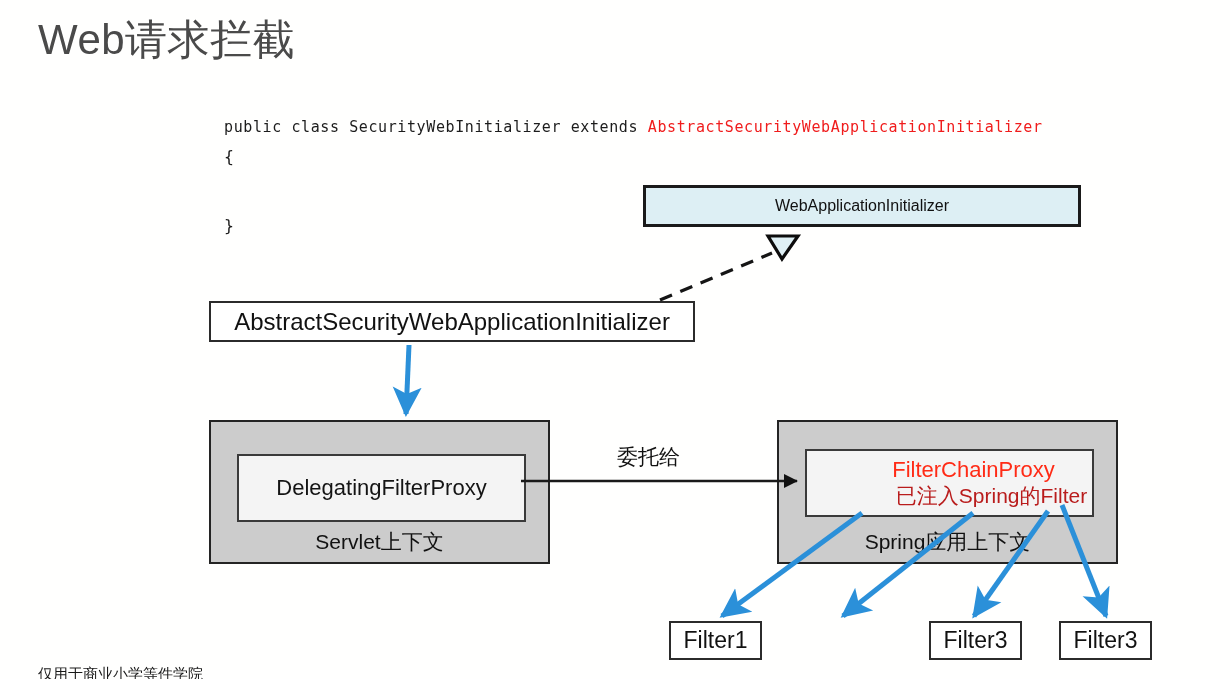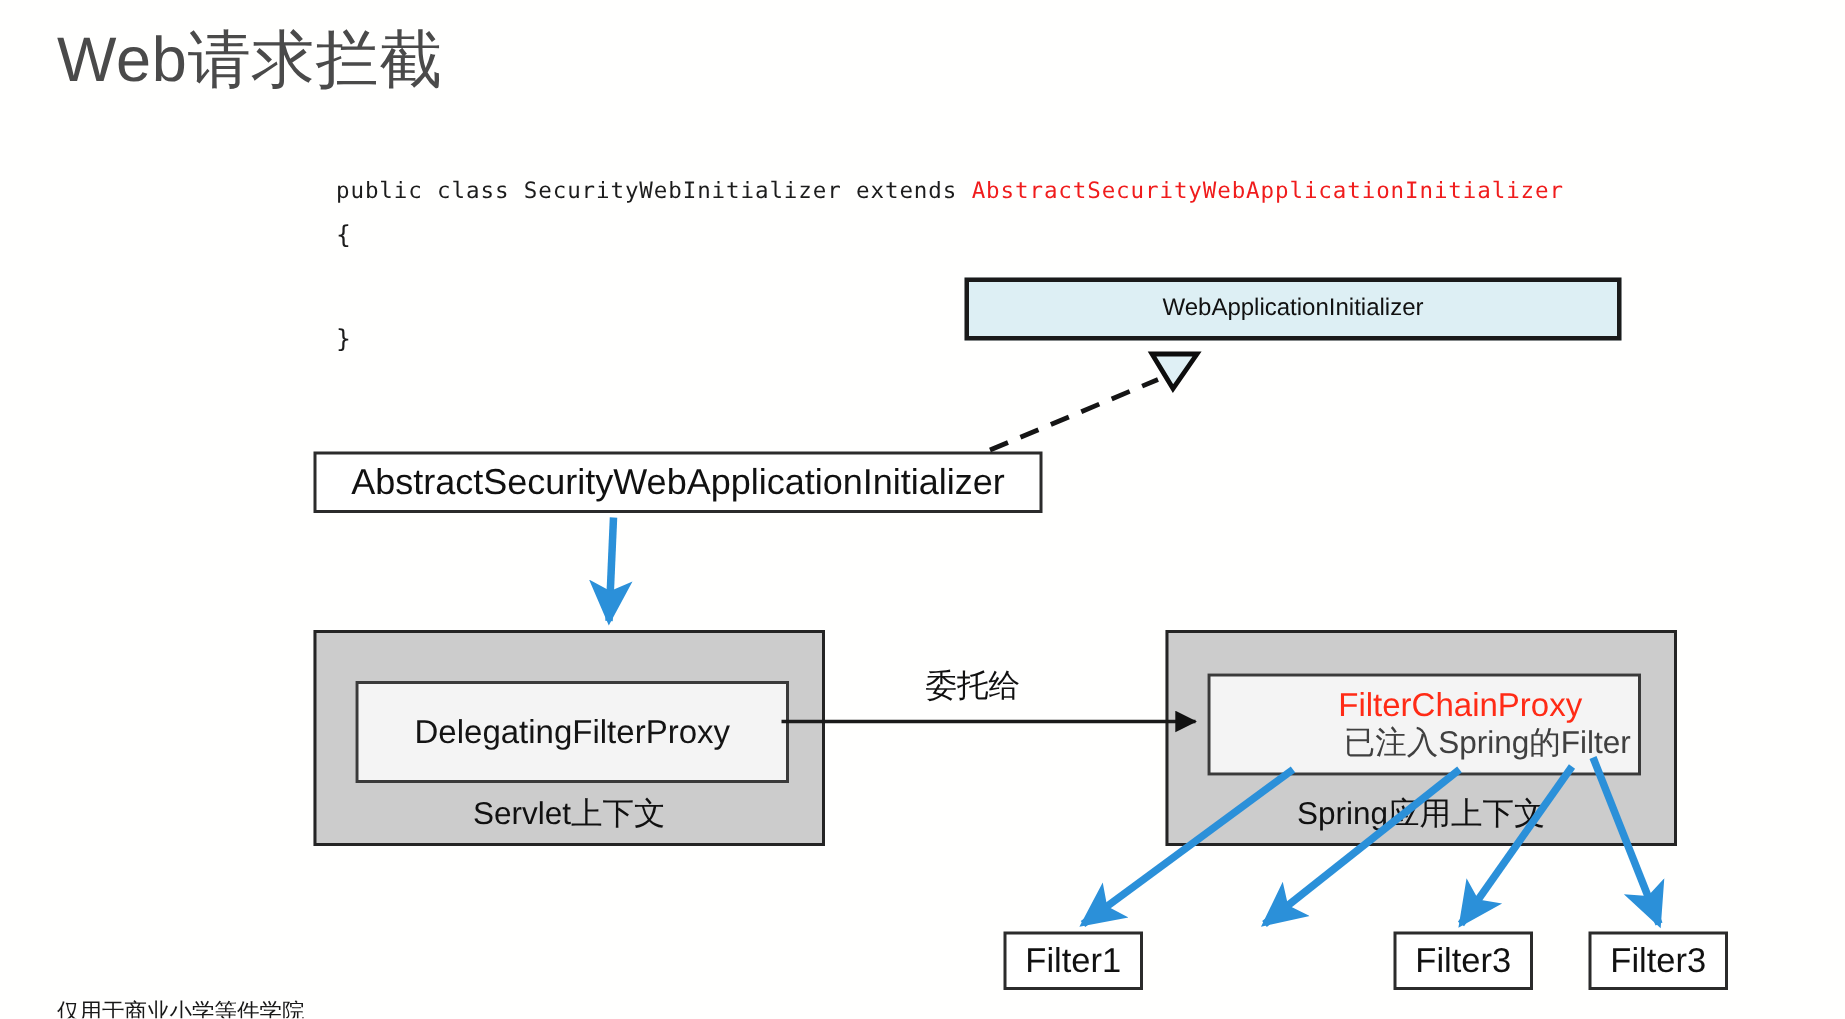--- a/index.html
+++ b/index.html
@@ -141,21 +141,21 @@
     padding-left: 48px;
   }
   .fcp-title {
     font-size: 22px;
     color: #ff2b16;
     line-height: 26px;
     font-weight: 500;
   }
   .fcp-sub {
     font-size: 21px;
-    color: #404040;
+    color: #b91c1c;
     line-height: 26px;
     margin-left: 36px;
   }
 
   
   .filter-box {
     position: absolute;
     box-sizing: border-box;
     width: 93px;
     height: 39px;

